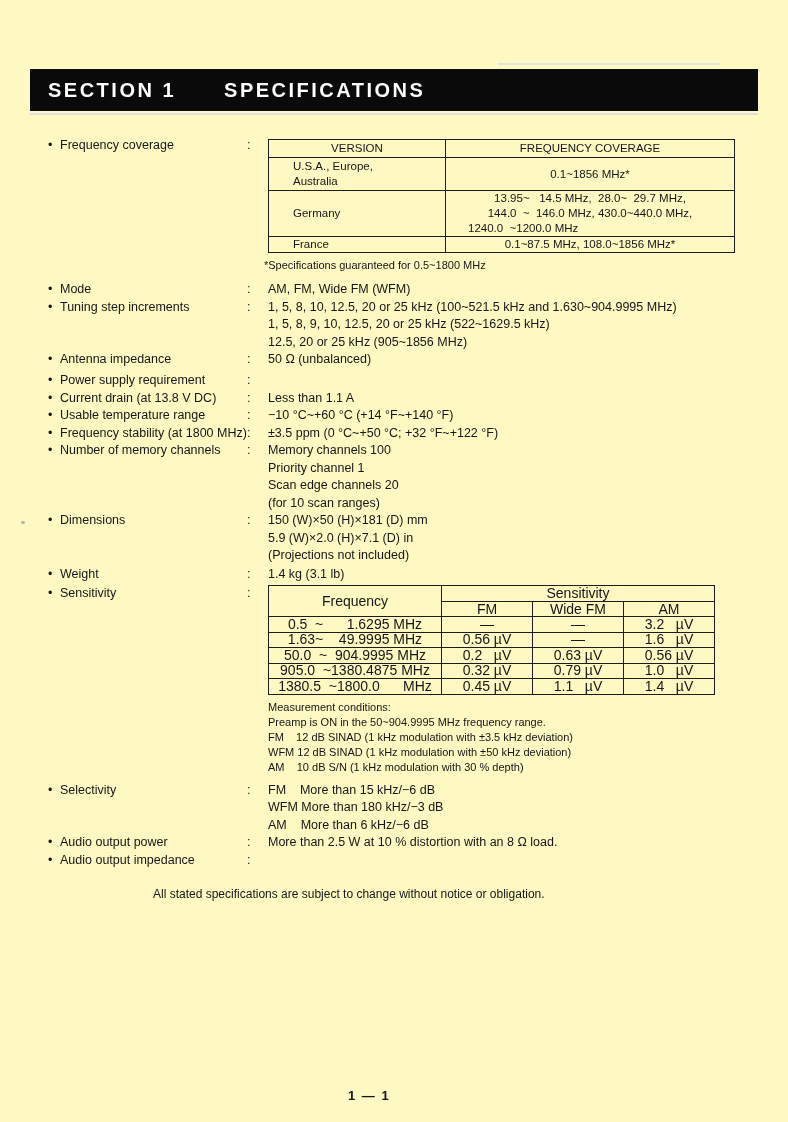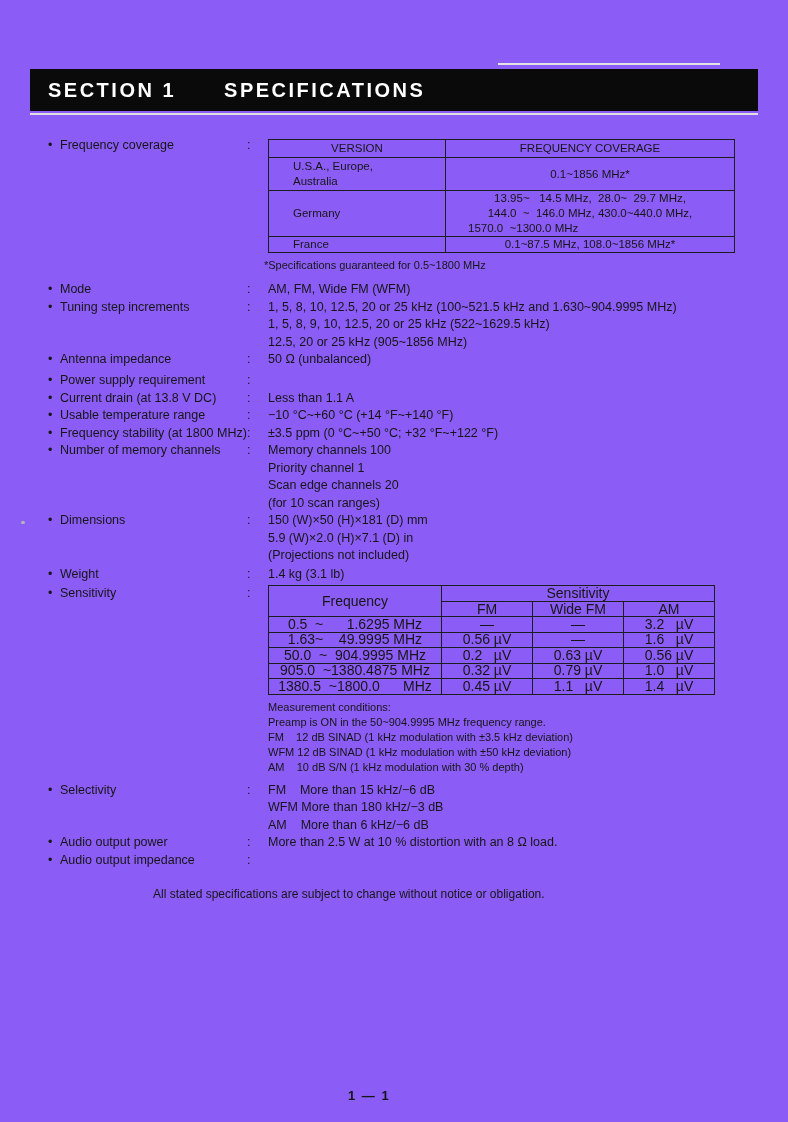--- a/index.html
+++ b/index.html
@@ -1,18 +1,18 @@
 <!DOCTYPE html>
 <html><head>
 <meta charset="utf-8">
 <style>
   html,body { margin:0; padding:0; background:#ffffff; }
   .page {
     position:relative; width:788px; height:1122px;
-    background:#8b5cf6; color:#161616;
+    background:#fef9c3; color:#161616;
     font-family:"Liberation Sans","DejaVu Sans",sans-serif;
     overflow:hidden;
   }
   
   .header-bar {
     position:absolute; left:30px; top:69px; width:728px; height:42px;
     background:#0a0a0a; color:#fff; display:flex; align-items:center;
   }
   .header-bar .sec     { margin-left:18px; font-size:20px; font-weight:bold; letter-spacing:2.5px; }
   .header-bar .title   { margin-left:48px; font-size:20px; font-weight:bold; letter-spacing:2.5px; }
@@ -100,21 +100,21 @@
             </td>
             <td class="c2">
               <div class="cov-line">0.1~1856 MHz*</div>
             </td>
           </tr>
           <tr class="r-de">
             <td class="c1">Germany</td>
             <td class="c2">
               <div class="cov-line">13.95~   14.5 MHz,  28.0~  29.7 MHz,</div>
               <div class="cov-line">144.0  ~  146.0 MHz, 430.0~440.0 MHz,</div>
-              <div class="left-line">1570.0  ~1300.0 MHz</div>
+              <div class="left-line">1240.0  ~1200.0 MHz</div>
             </td>
           </tr>
           <tr class="r-fr">
             <td class="c1">France</td>
             <td class="c2">
               <div class="cov-line">0.1~87.5 MHz, 108.0~1856 MHz*</div>
             </td>
           </tr>
         </tbody>
           </table>

